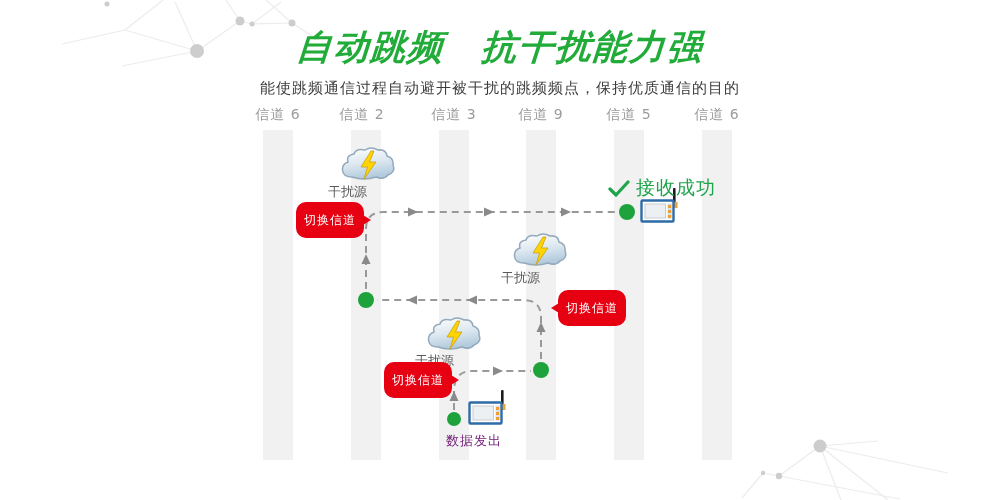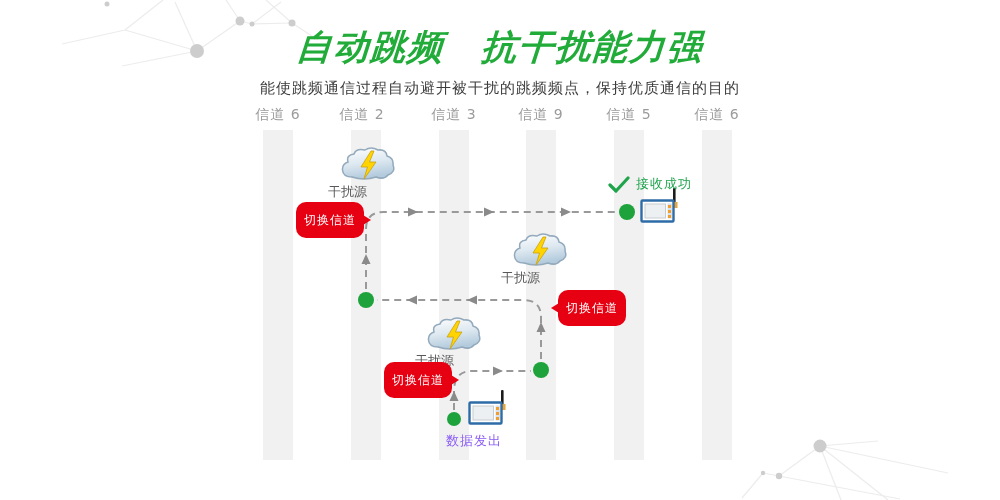--- a/index.html
+++ b/index.html
@@ -43,24 +43,24 @@
   .badge::after{content:"";position:absolute;top:50%;margin-top:-5px;
     border:5px solid transparent;}
   .badge.tip-right::after{left:100%;margin-left:-1px;border-left:8px solid #e60012;}
   .badge.tip-left::after{right:100%;margin-right:-1px;border-right:8px solid #e60012;}
 
   .device{position:absolute;}
 
   .success-row{
     position:absolute;left:608px;top:175px;display:flex;align-items:center;gap:6px;
   }
-  .success-text{font-size:13px;color:#1fa44c;letter-spacing:1px;}
+  .success-text{font-size:19px;color:#1fa44c;letter-spacing:1px;}
   .sent-label{
     position:absolute;left:430px;top:432px;width:88px;text-align:center;
-    font-size:13px;color:#8b5cf6;letter-spacing:1px;
+    font-size:13px;color:#701a75;letter-spacing:1px;
   }
 </style>
 </head>
 <body>
 
 <div class="stage">
 
   <svg width="0" height="0" style="position:absolute" aria-hidden="true">
     <defs>
       <linearGradient id="cloudGrad" x1="0" y1="0" x2="0.25" y2="1">

